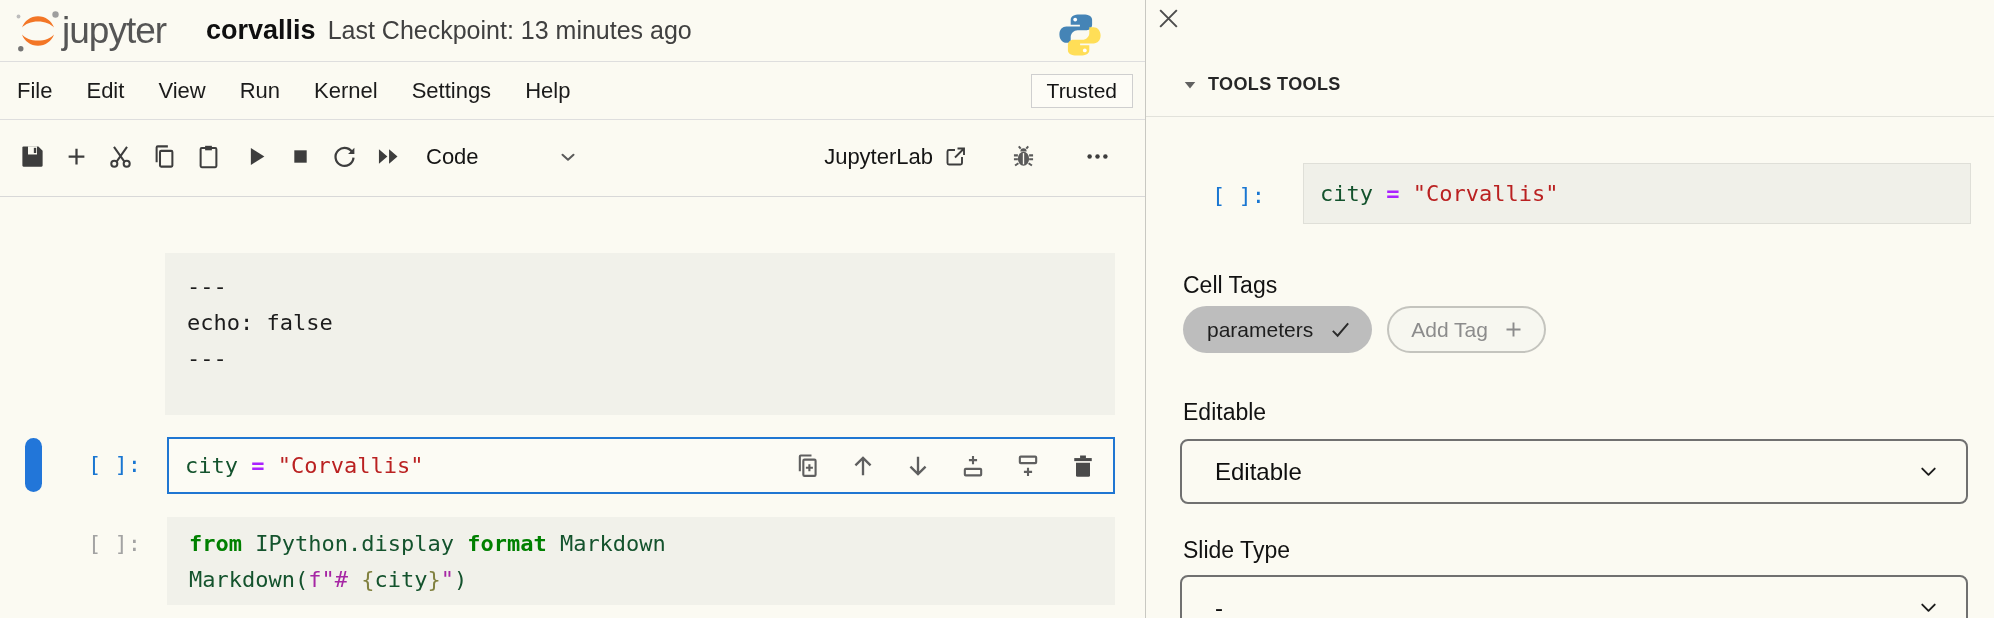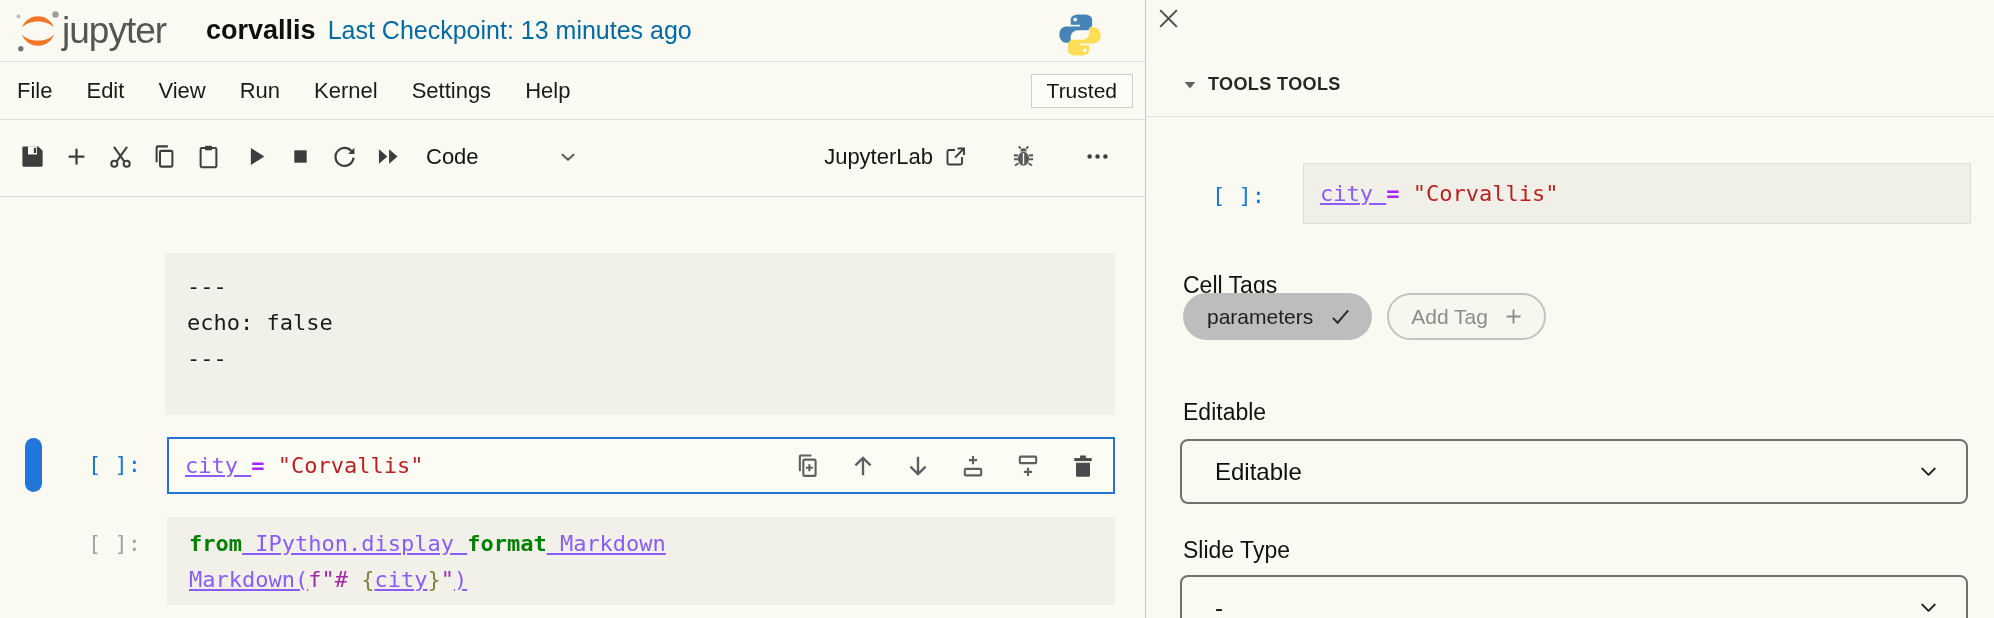--- a/index.html
+++ b/index.html
@@ -6,21 +6,21 @@
   html,body { width:1994px; height:618px; }
   body { font-family:"Liberation Sans",sans-serif; background:#fbfaf2; }
   #app { position:relative; width:1994px; height:618px; overflow:hidden; background:#fbfaf2; }
 
   
   .nb-header { position:absolute; left:0; top:0; width:1145px; height:62px;
     border-bottom:1px solid #dedede; display:flex; align-items:center; }
   .logo-mark { margin-left:14px; width:48px; height:48px; }
   .logo-text { font-size:37px; color:#555; letter-spacing:-1px; }
   .nb-title { font-size:27px; font-weight:700; color:#0f0f0f; margin-left:40px; }
-  .nb-checkpoint { font-size:25px; color:#0369a1; margin-left:12px; }
+  .nb-checkpoint { font-size:25px; color:#404040; margin-left:12px; }
   .kernel-logo { position:absolute; left:1056px; top:11px; width:48px; height:48px; }
 
   .menubar { position:absolute; left:0; top:63px; width:1145px; height:57px;
     border-bottom:1px solid #dedede; display:flex; align-items:center; font-size:22px; color:#1b1b1b; }
   .menu-item { padding:6px 17px; cursor:default; }
   .trusted-btn { margin-left:auto; margin-right:12px; border:1px solid #cfcfcf; background:#fdfcf6;
     font-size:21px; color:#141414; padding:4px 15px; }
 
   .toolbar { position:absolute; left:0; top:117px; width:1145px; height:80px;
     border-bottom:1px solid #d8d8d8; display:flex; align-items:center; padding-left:10px; }
@@ -47,21 +47,21 @@
 
   .cell-selected { position:absolute; left:167px; top:437px; width:948px; height:57px;
     background:#fcfbf4; border:2.5px solid #1f76d2; display:flex; align-items:center; }
   .cell-selected .code-line { padding-left:16px; font-size:22px; }
   .cell-actions { position:absolute; right:16px; top:0; height:100%; display:flex; align-items:center; gap:27px; }
   .cell-actions svg { width:28px; height:28px; display:block; }
 
   .cell-code2 { position:absolute; left:167px; top:517px; width:948px; height:88px; background:#f1f1ea; }
   .cell-code2 .code-block { padding:9px 22px; font-size:22px; line-height:36px; }
 
-  .tok-plain { color:#8b5cf6;text-decoration:underline; }
+  .tok-plain { color:#14532d; }
   .tok-op { color:#AA22FF; font-weight:bold; }
   .tok-str { color:#BA2121; }
   .tok-kw { color:#008000; font-weight:bold; }
   .tok-fstr { color:#A626A4; }
   .tok-brace { color:#81813f; }
 
   
   .v-divider { position:absolute; left:1145px; top:0; width:1px; height:618px; background:#c8c8c2; }
   .panel-close { position:absolute; left:1152px; top:2px; width:32px; height:32px;
     display:flex; align-items:center; justify-content:center; }
@@ -70,21 +70,21 @@
   .panel-header svg { width:14px; height:14px; }
   .panel-title { font-size:18px; font-weight:700; letter-spacing:.4px; color:#262626; }
   .panel-sep { position:absolute; left:1146px; top:116px; width:848px; height:1px; background:#e2e2db; }
 
   .preview-prompt { position:absolute; left:1212px; top:183px; color:#1976d2; }
   .preview-box { position:absolute; left:1303px; top:163px; width:668px; height:61px;
     background:#f0f0e9; border:1px solid #dfdfd8; display:flex; align-items:center;
     padding-left:16px; font-size:22px; }
 
   .panel-label { position:absolute; left:1183px; font-size:23px; color:#121212; }
-  .tags-row { position:absolute; left:1183px; top:293px; display:flex; align-items:flex-end; gap:15px; }
+  .tags-row { position:absolute; left:1183px; top:306px; display:flex; align-items:flex-end; gap:15px; }
   .tag-pill { height:47px; border-radius:24px; display:flex; align-items:center; font-size:21px; }
   .tag-selected { background:#bdbdbd; color:#1e1e1e; padding:0 20px 0 24px; gap:16px; }
   .tag-selected svg { width:23px; height:23px; }
   .tag-add { background:#f7f7f0; border:2px solid #c4c4be; color:#8c8c8c; padding:0 20px 0 22px; gap:15px; }
   .tag-add svg { width:21px; height:21px; }
 
   .pi-select { position:absolute; left:1180px; width:788px; height:65px;
     border:2px solid #707070; border-radius:8px; background:transparent;
     display:flex; align-items:center; justify-content:space-between;
     padding:0 26px 0 33px; font-size:24px; color:#0e0e0e; }

